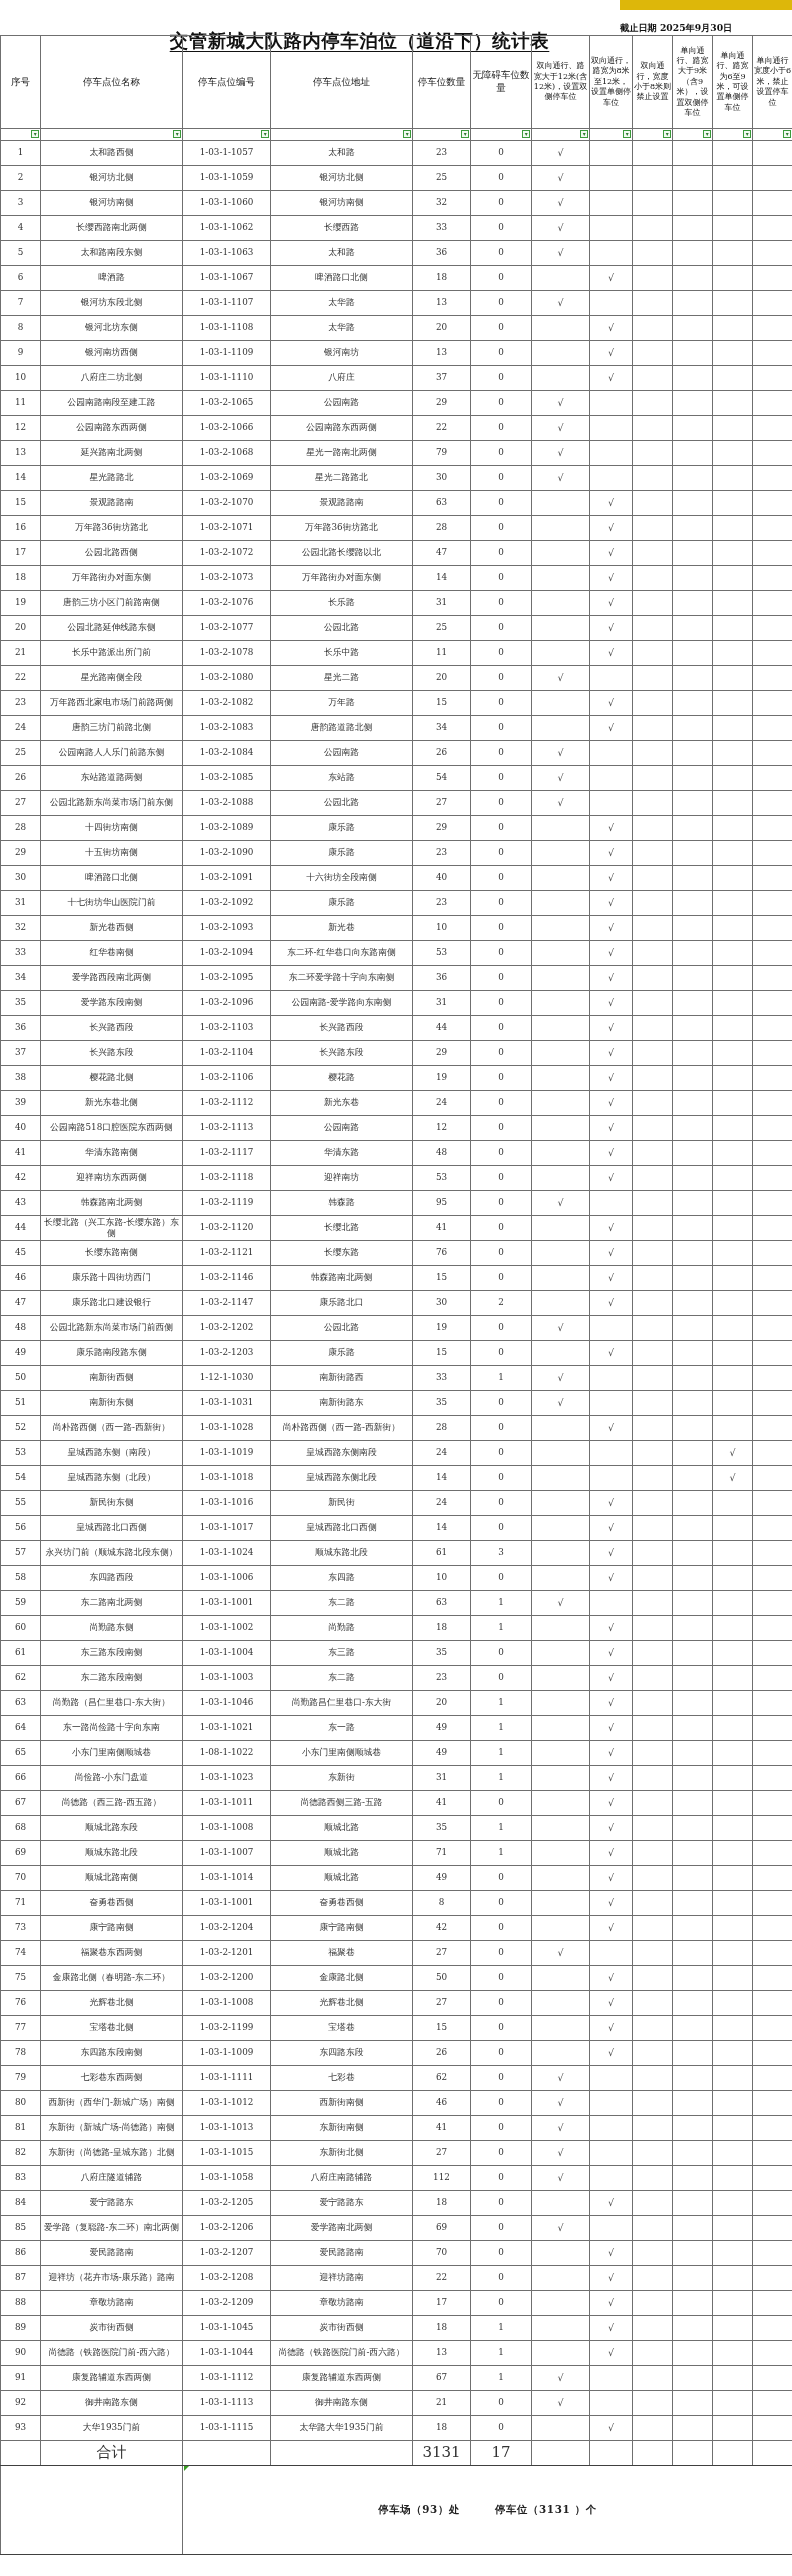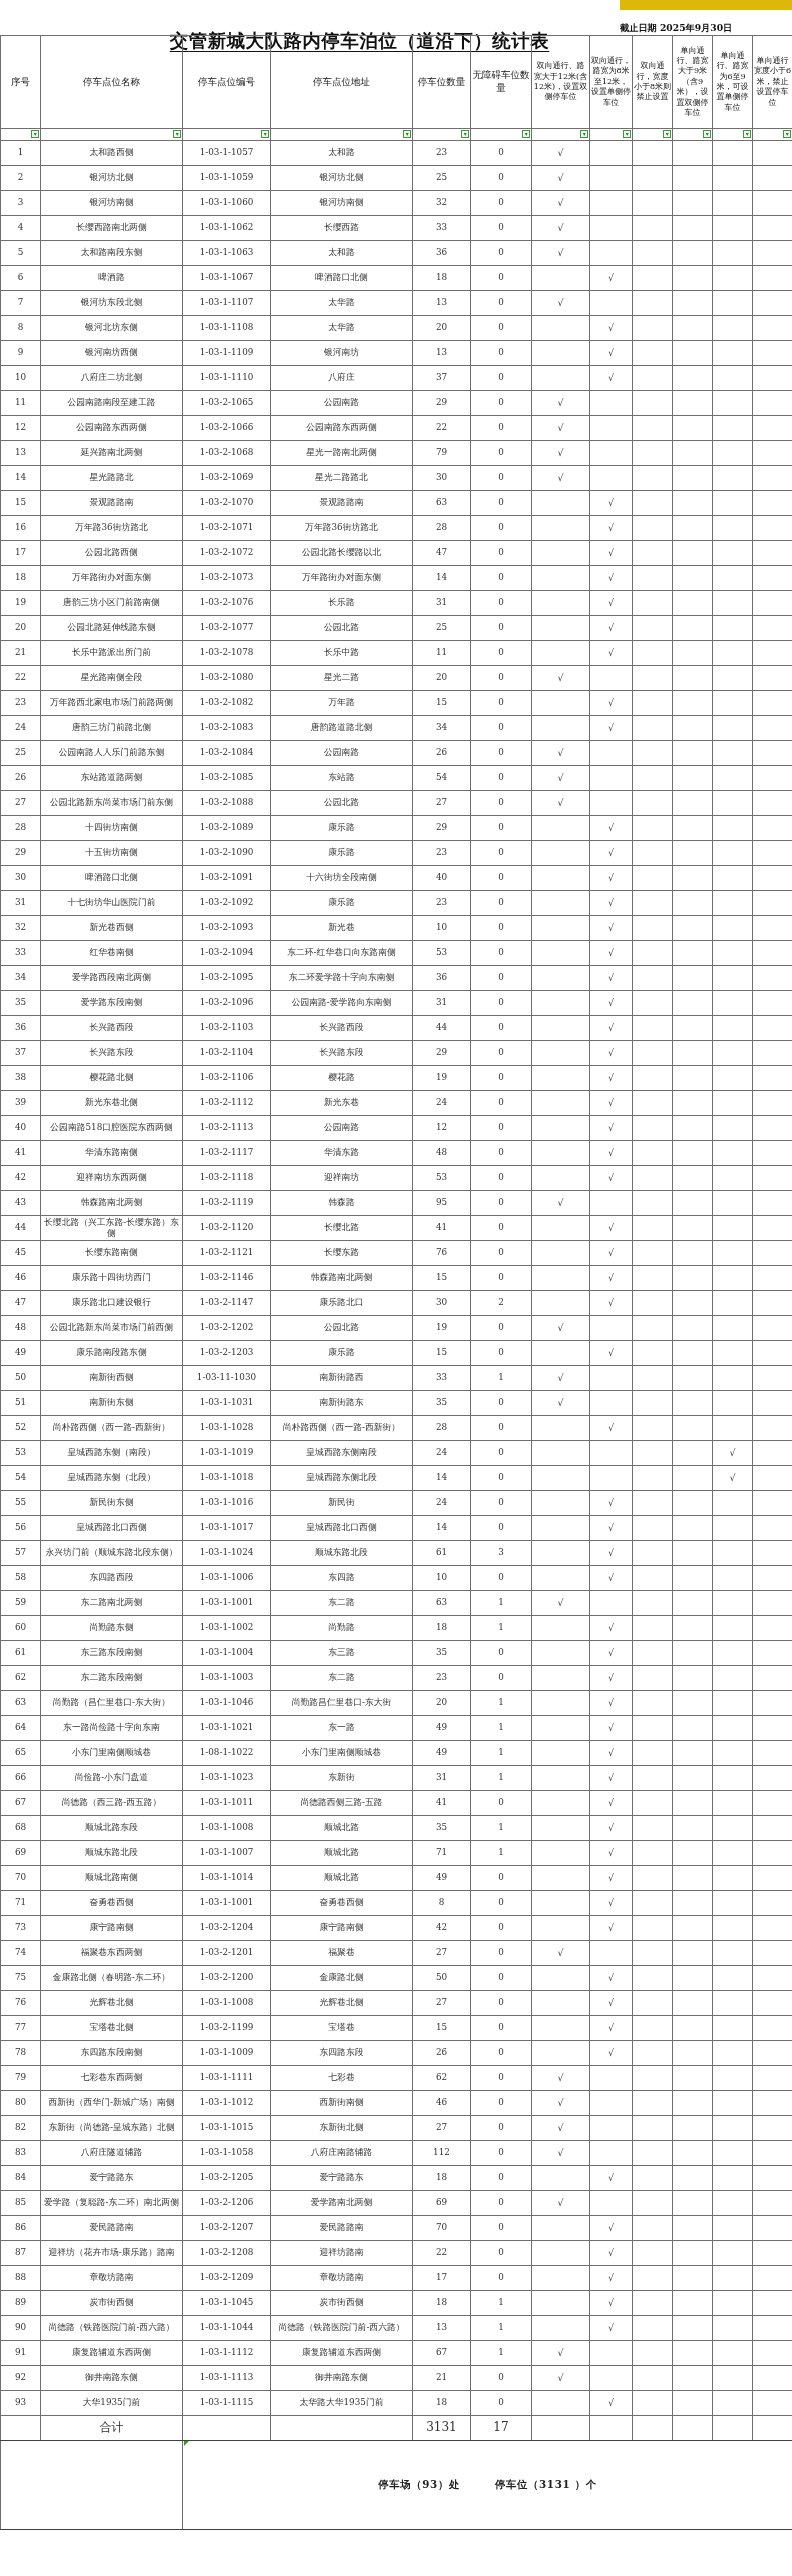--- a/index.html
+++ b/index.html
@@ -29,21 +29,21 @@
   tr.filter-row td{padding:0 0.7px;border-top:none;}
   .filter-btn{float:right;width:8px;height:8px;box-sizing:border-box;border:0.7px solid #3c9a3c;
       background:#f2faf2;color:#2f7d2f;font-size:5.9px;line-height:6.6px;text-align:center;cursor:pointer;}
 
   tbody tr{height:25px;}
   tbody td{font-size:8.8px;color:#333;line-height:1.25;}
   tbody td.c-name,tbody td.c-addr{font-size:8.8px;}
   tbody td.c-check{font-size:9.5px;color:#444;}
 
   tr.total-row{height:25px;}
-  tr.total-row td{font-size:12px;color:#333;border-bottom:1.5px solid #404040;}
+  tr.total-row td{font-size:15px;color:#333;border-bottom:1.5px solid #404040;}
 
   tr.footer-row{height:89px;}
   tr.footer-row td{border-bottom:1.5px solid #404040;position:relative;}
   .footer-note{font-size:10.3px;font-weight:700;color:#222;letter-spacing:0.7px;
       font-family:"DejaVu Serif","Liberation Serif",serif;text-align:center;}
   .footer-note .gap{display:inline-block;width:35px;}
   .comment-marker{position:absolute;left:0.7px;top:0.7px;width:0;height:0;
       border-top:5.1px solid #3a9d23;border-right:5.1px solid transparent;}
 </style>
 </head>
@@ -809,21 +809,21 @@
           <td class="c-check"></td>
           <td class="c-check">√</td>
           <td class="c-check"></td>
           <td class="c-check"></td>
           <td class="c-check"></td>
           <td class="c-check"></td>
         </tr>
         <tr>
           <td class="c-no">50</td>
           <td class="c-name">南新街西侧</td>
-          <td class="c-code">1-03-11-1030</td>
+          <td class="c-code">1-12-1-1030</td>
           <td class="c-addr">南新街路西</td>
           <td class="c-num">33</td>
           <td class="c-num">1</td>
           <td class="c-check">√</td>
           <td class="c-check"></td>
           <td class="c-check"></td>
           <td class="c-check"></td>
           <td class="c-check"></td>
           <td class="c-check"></td>
         </tr>
@@ -1218,20 +1218,34 @@
           <td class="c-check"></td>
           <td class="c-check"></td>
           <td class="c-check"></td>
         </tr>
         <tr>
           <td class="c-no">80</td>
           <td class="c-name">西新街（西华门-新城广场）南侧</td>
           <td class="c-code">1-03-1-1012</td>
           <td class="c-addr">西新街南侧</td>
           <td class="c-num">46</td>
+          <td class="c-num">0</td>
+          <td class="c-check">√</td>
+          <td class="c-check"></td>
+          <td class="c-check"></td>
+          <td class="c-check"></td>
+          <td class="c-check"></td>
+          <td class="c-check"></td>
+        </tr>
+        <tr>
+          <td class="c-no">81</td>
+          <td class="c-name">东新街（新城广场-尚德路）南侧</td>
+          <td class="c-code">1-03-1-1013</td>
+          <td class="c-addr">东新街南侧</td>
+          <td class="c-num">41</td>
           <td class="c-num">0</td>
           <td class="c-check">√</td>
           <td class="c-check"></td>
           <td class="c-check"></td>
           <td class="c-check"></td>
           <td class="c-check"></td>
           <td class="c-check"></td>
         </tr>
         <tr>
           <td class="c-no">82</td>

